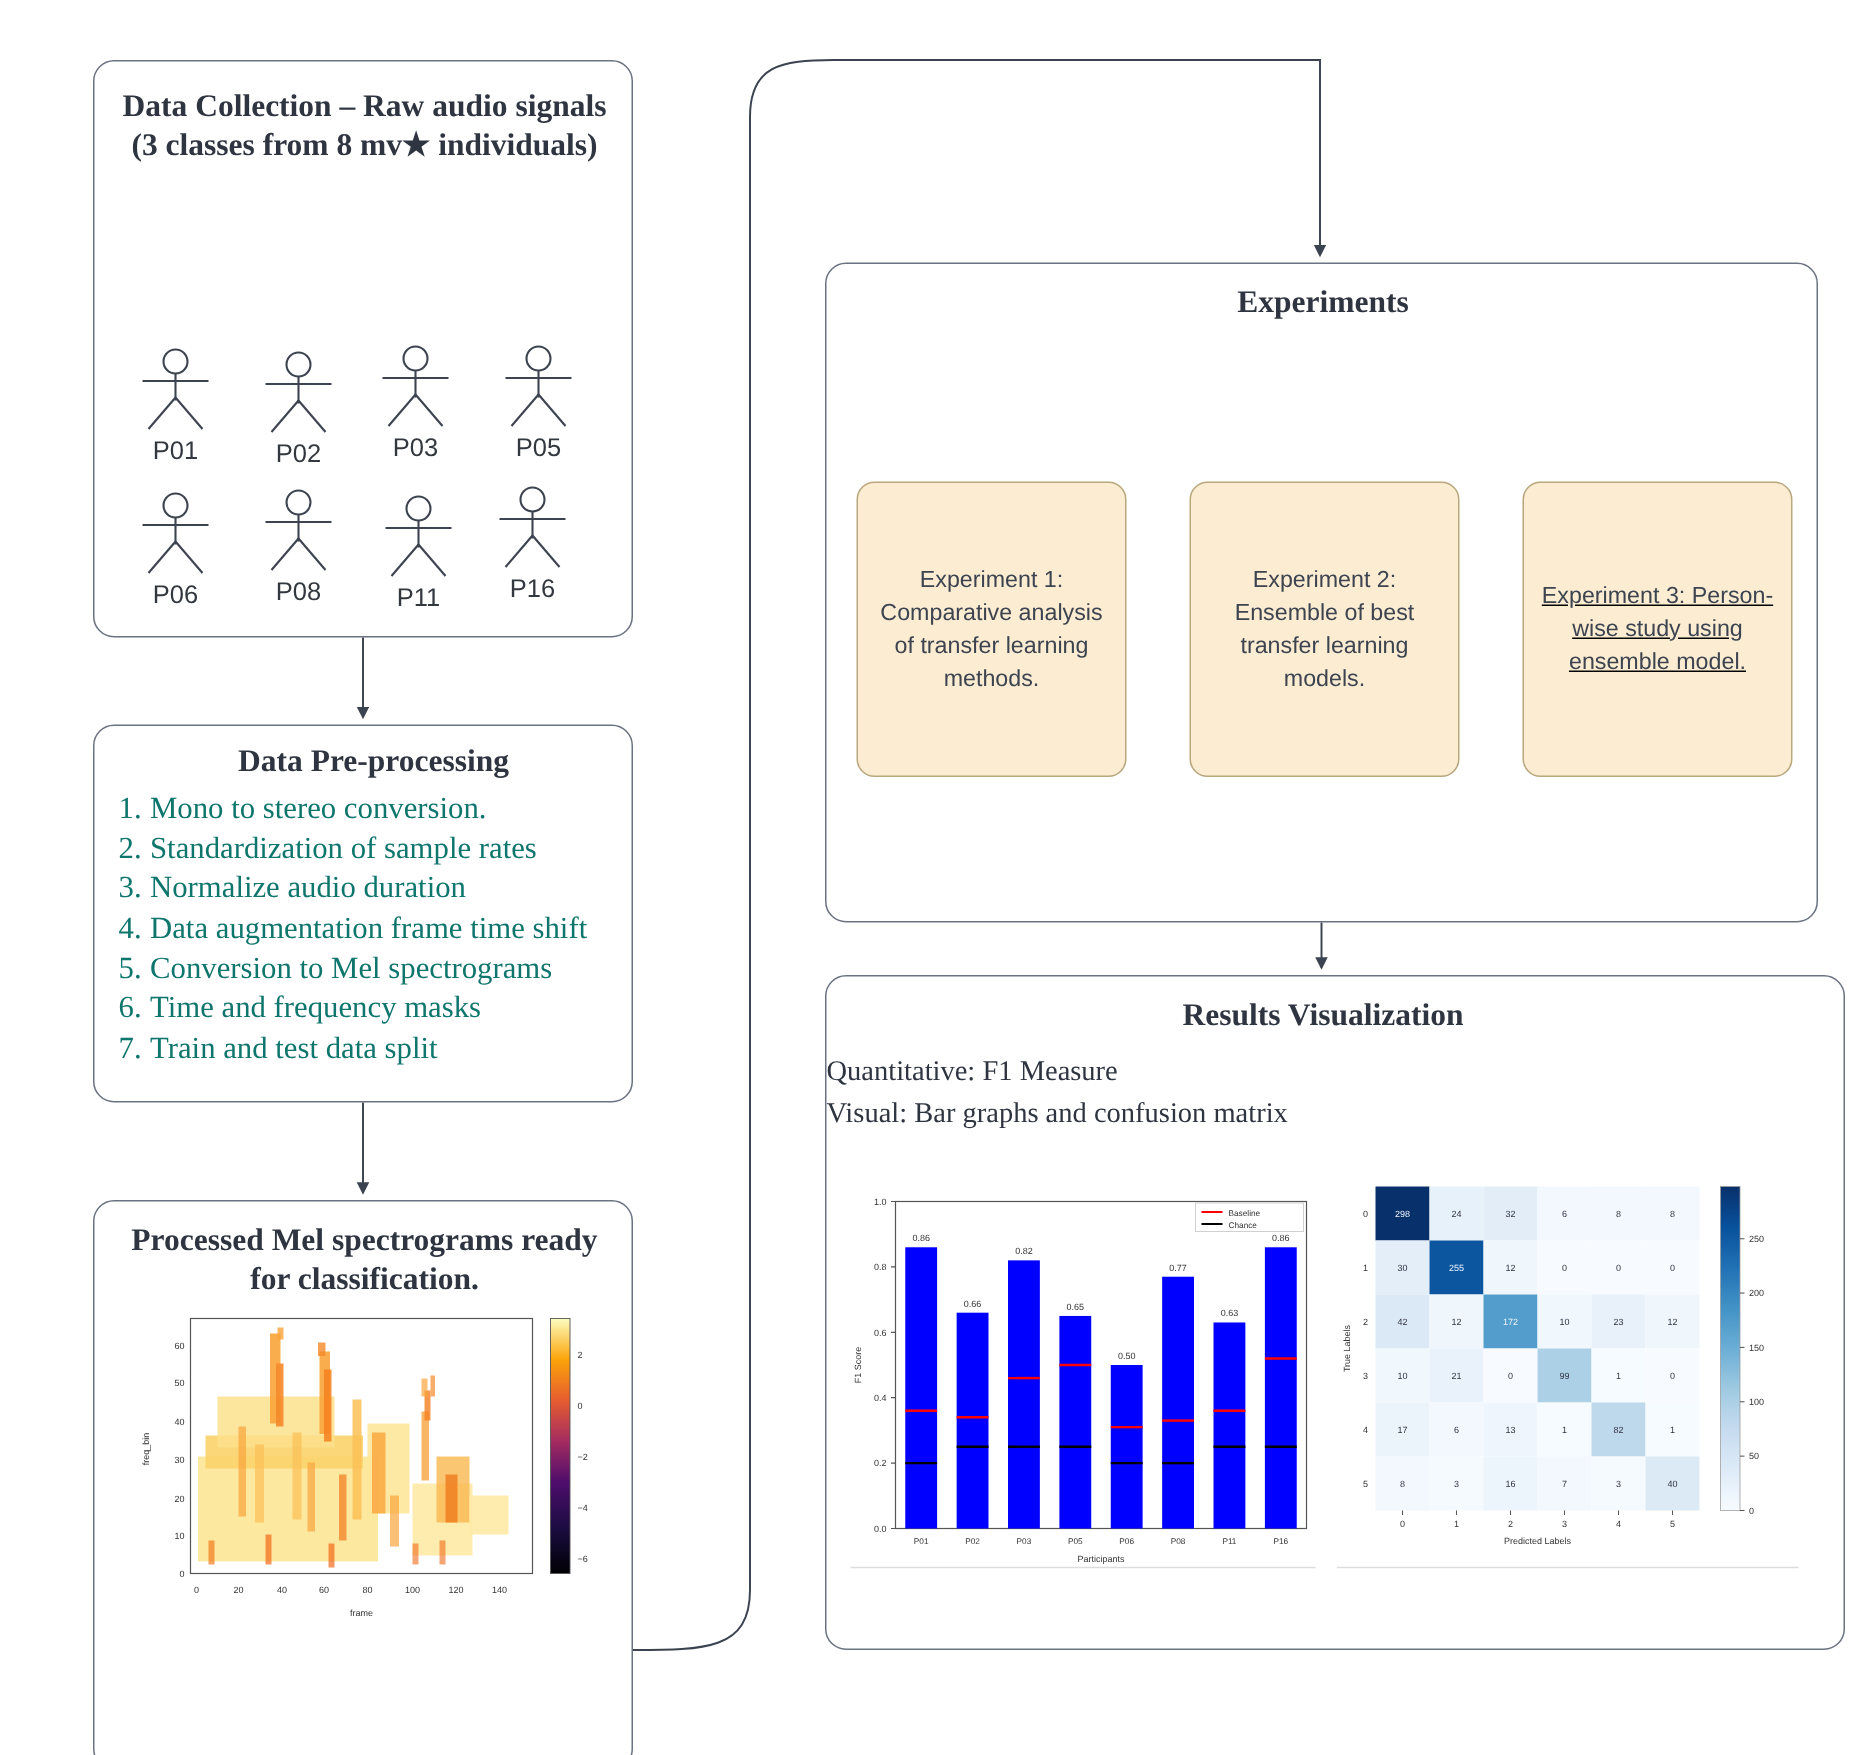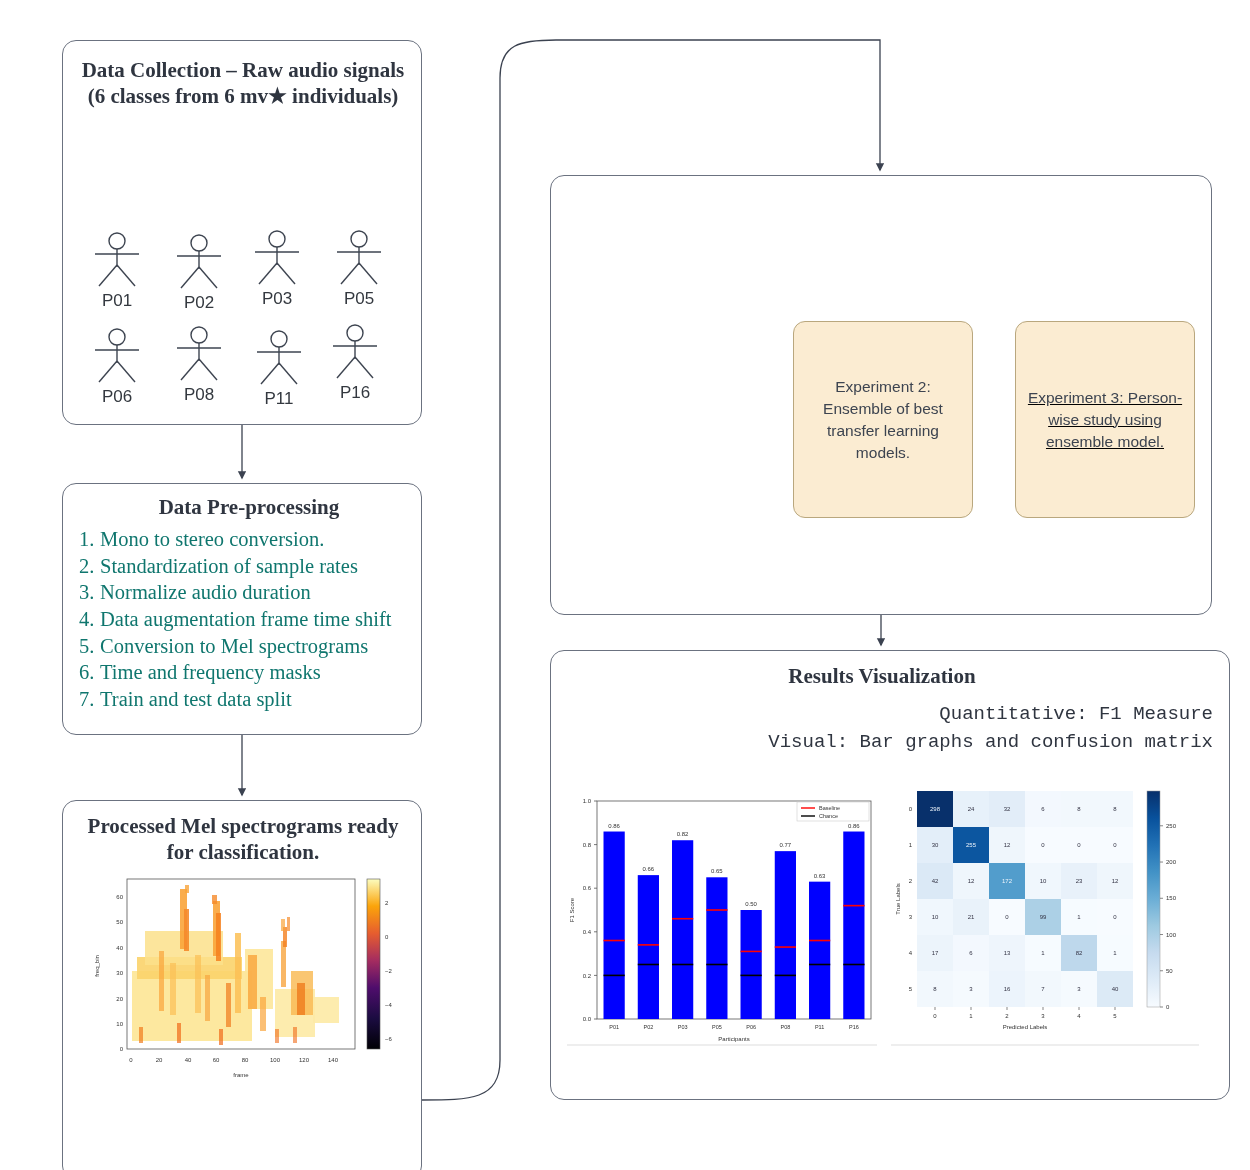--- a/index.html
+++ b/index.html
@@ -36,22 +36,22 @@
   #ex-title{position:absolute;left:0;top:12px;width:662px;font-size:21px;}
   .exp-box{position:absolute;top:145px;width:178px;height:195px;
         border:1.3px solid #b9a77e;border-radius:12px;background:#fbecd2;
         display:flex;align-items:center;justify-content:center;}
   .exp-text{font-size:15.5px;line-height:1.42;text-align:center;
         font-family:"Liberation Sans",sans-serif;color:#3d4450;padding:0 8px;}
   #exp1{left:20px;} #exp2{left:242px;} #exp3{left:464px;text-decoration:underline;}
   
   #node-results{left:550px;top:650px;width:680px;height:450px;}
   #rv-title{position:absolute;left:0;top:12px;width:662px;font-size:21px;}
-  #rv-sub{position:absolute;left:0;top:50px;width:662px;text-align:right;
-        font-size:19px;line-height:1.45;font-family:Liberation Mono, monospace;
+  #rv-sub{position:absolute;left:0;top:50px;width:662px;text-align:left;
+        font-size:19px;line-height:1.45;font-family:Liberation Serif, serif;
         color:#2f3540;}
   #barfig{position:absolute;left:12px;top:132px;width:318px;height:280px;}
   #cmfig{position:absolute;left:340px;top:132px;width:312px;height:280px;}
   .tiny2{font-size:6px;font-family:"Liberation Sans",sans-serif;fill:#333;}
 </style>
 </head>
 <body>
 
 <div id="stage">
 
@@ -78,21 +78,21 @@
       <path d="M659,288 L659,315" marker-end="url(#ah)" stroke="#3b4250"></path>
       <path d="M881,288 L881,315" marker-end="url(#ah)" stroke="#3b4250"></path>
       <path d="M1103,288 L1103,315" marker-end="url(#ah)" stroke="#3b4250"></path>
 
       <path d="M748,418 L785,418" marker-end="url(#ah)" stroke="#3b4250"></path>
       <path d="M970,418 L1007,418" marker-end="url(#ah)" stroke="#3b4250"></path>
     </g>
   </svg>
 
   <div class="node" id="node-data-collection">
-    <div class="serif-title" id="dc-title">Data Collection – Raw audio signals (6 classes from 6 mv★ individuals)</div>
+    <div class="serif-title" id="dc-title">Data Collection – Raw audio signals (3 classes from 8 mv★ individuals)</div>
     <div id="people">
 
       <div class="person" style="left:2px;top:0;">
         <svg width="76" height="60" viewBox="0 0 76 60">
             <g stroke="#3d4450" stroke-width="1.4" fill="none">
           <circle cx="38" cy="10" r="8"></circle>
               <line x1="38" y1="18" x2="38" y2="36"></line>
           <line x1="16" y1="23" x2="60" y2="23"></line>
           <path d="M38,34 L20,55"></path>
               <path d="M38,34 L56,55"></path>
@@ -282,20 +282,24 @@
             <text x="300" y="68">0</text>
           <text x="300" y="102">−2</text>
             <text x="300" y="136">−4</text>
           <text x="300" y="170">−6</text>
         </g>
       </svg>
     </div>
   </div>
 
   <div class="node" id="node-experiments">
+    <div class="serif-title" id="ex-title">Experiments</div>
+    <div class="exp-box" id="exp1">
+      <div class="exp-text">Experiment 1: Comparative analysis of transfer learning methods.</div>
+    </div>
     <div class="exp-box" id="exp2">
       <div class="exp-text">Experiment 2: Ensemble of best transfer learning models.</div>
     </div>
     <div class="exp-box" id="exp3">
       <div class="exp-text">Experiment 3: Person-wise study using ensemble model.</div>
     </div>
   </div>
 
   <div class="node" id="node-results">
     <div class="serif-title" id="rv-title">Results Visualization</div>

